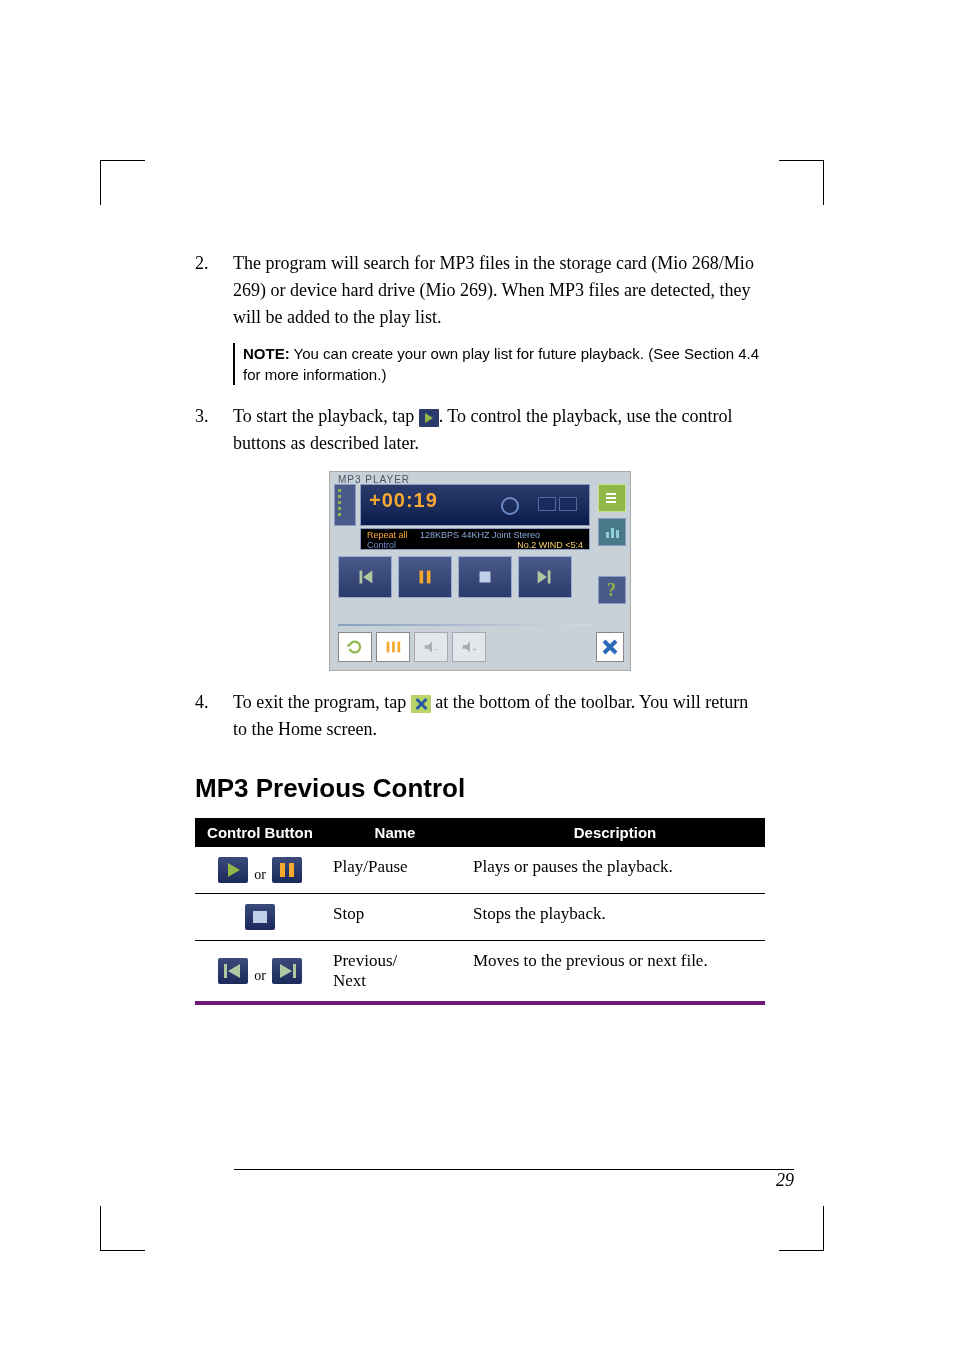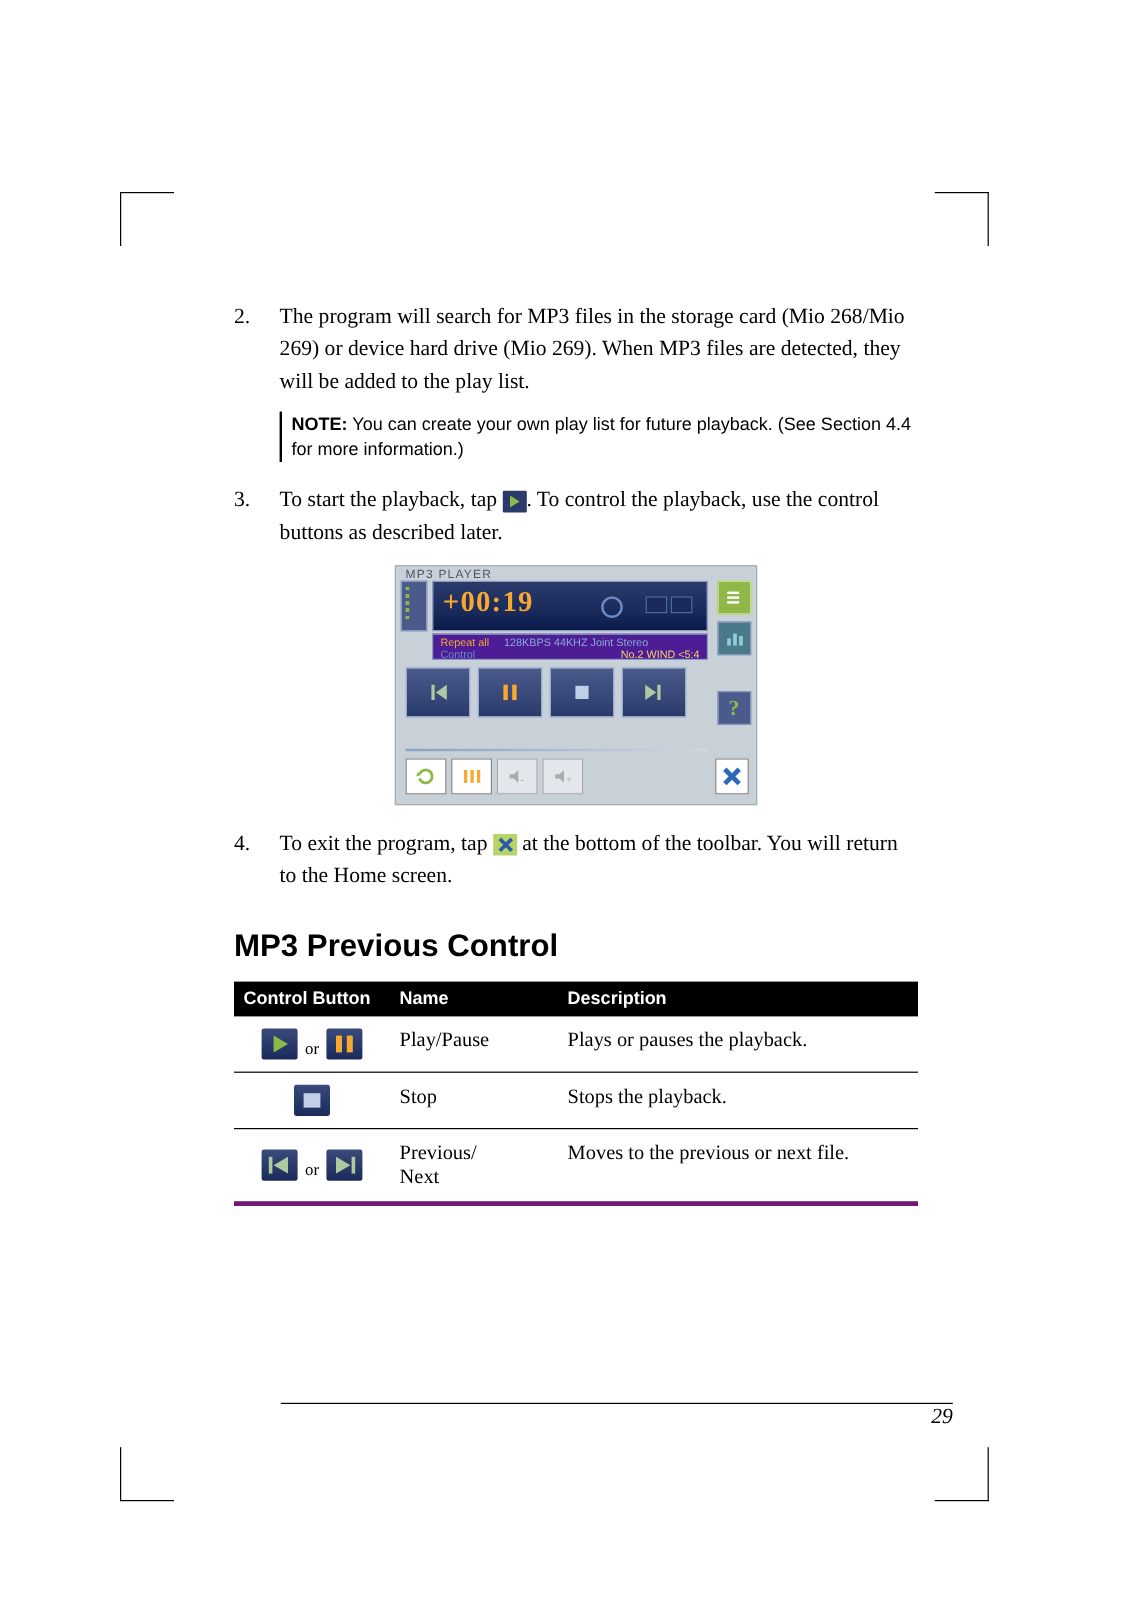--- a/index.html
+++ b/index.html
@@ -180,22 +180,22 @@
       position: absolute;
       left: 30px;
       top: 12px;
       width: 230px;
       height: 42px;
       background: linear-gradient(to bottom, #2a3a6a, #1a2a5a 60%, #0a1a4a);
       border: 1px solid #8a9ac0;
       padding: 4px 8px;
     }
     .player-time {
-      font-family: Liberation Serif, serif;
-      font-size: 24px;
+      font-family: Liberation Sans, sans-serif;
+      font-size: 20px;
       font-weight: bold;
       color: #f8a830;
       letter-spacing: 1px;
     }
     .player-disc {
       position: absolute;
       right: 70px;
       top: 12px;
       width: 18px;
       height: 18px;
@@ -214,21 +214,21 @@
       height: 14px;
       background: #1a2a5a;
       border: 1px solid #4a6aa0;
     }
     .player-info-bar {
       position: absolute;
       left: 30px;
       top: 56px;
       width: 230px;
       height: 22px;
-      background: #4c1d95;
+      background: #000000;
       border: 1px solid #8a9ac0;
       font-family: Arial, sans-serif;
       font-size: 9px;
       color: #8aa8d8;
       padding: 1px 6px;
       line-height: 10px;
     }
     .info-repeat { color: #f8a830; }
     .player-controls {
       position: absolute;
@@ -301,21 +301,21 @@
       border-collapse: collapse;
       margin-top: 6px;
     }
     .controls-table thead th {
       background: #000;
       color: #fff;
       font-family: Arial, Helvetica, sans-serif;
       font-size: 15px;
       font-weight: bold;
       padding: 6px 8px;
-      text-align: left;
+      text-align: center;
     }
     .controls-table thead th:first-child {
       width: 130px;
     }
     .controls-table thead th:nth-child(2) {
       width: 140px;
     }
     .controls-table tbody td {
       font-size: 17px;
       padding: 10px 8px;

